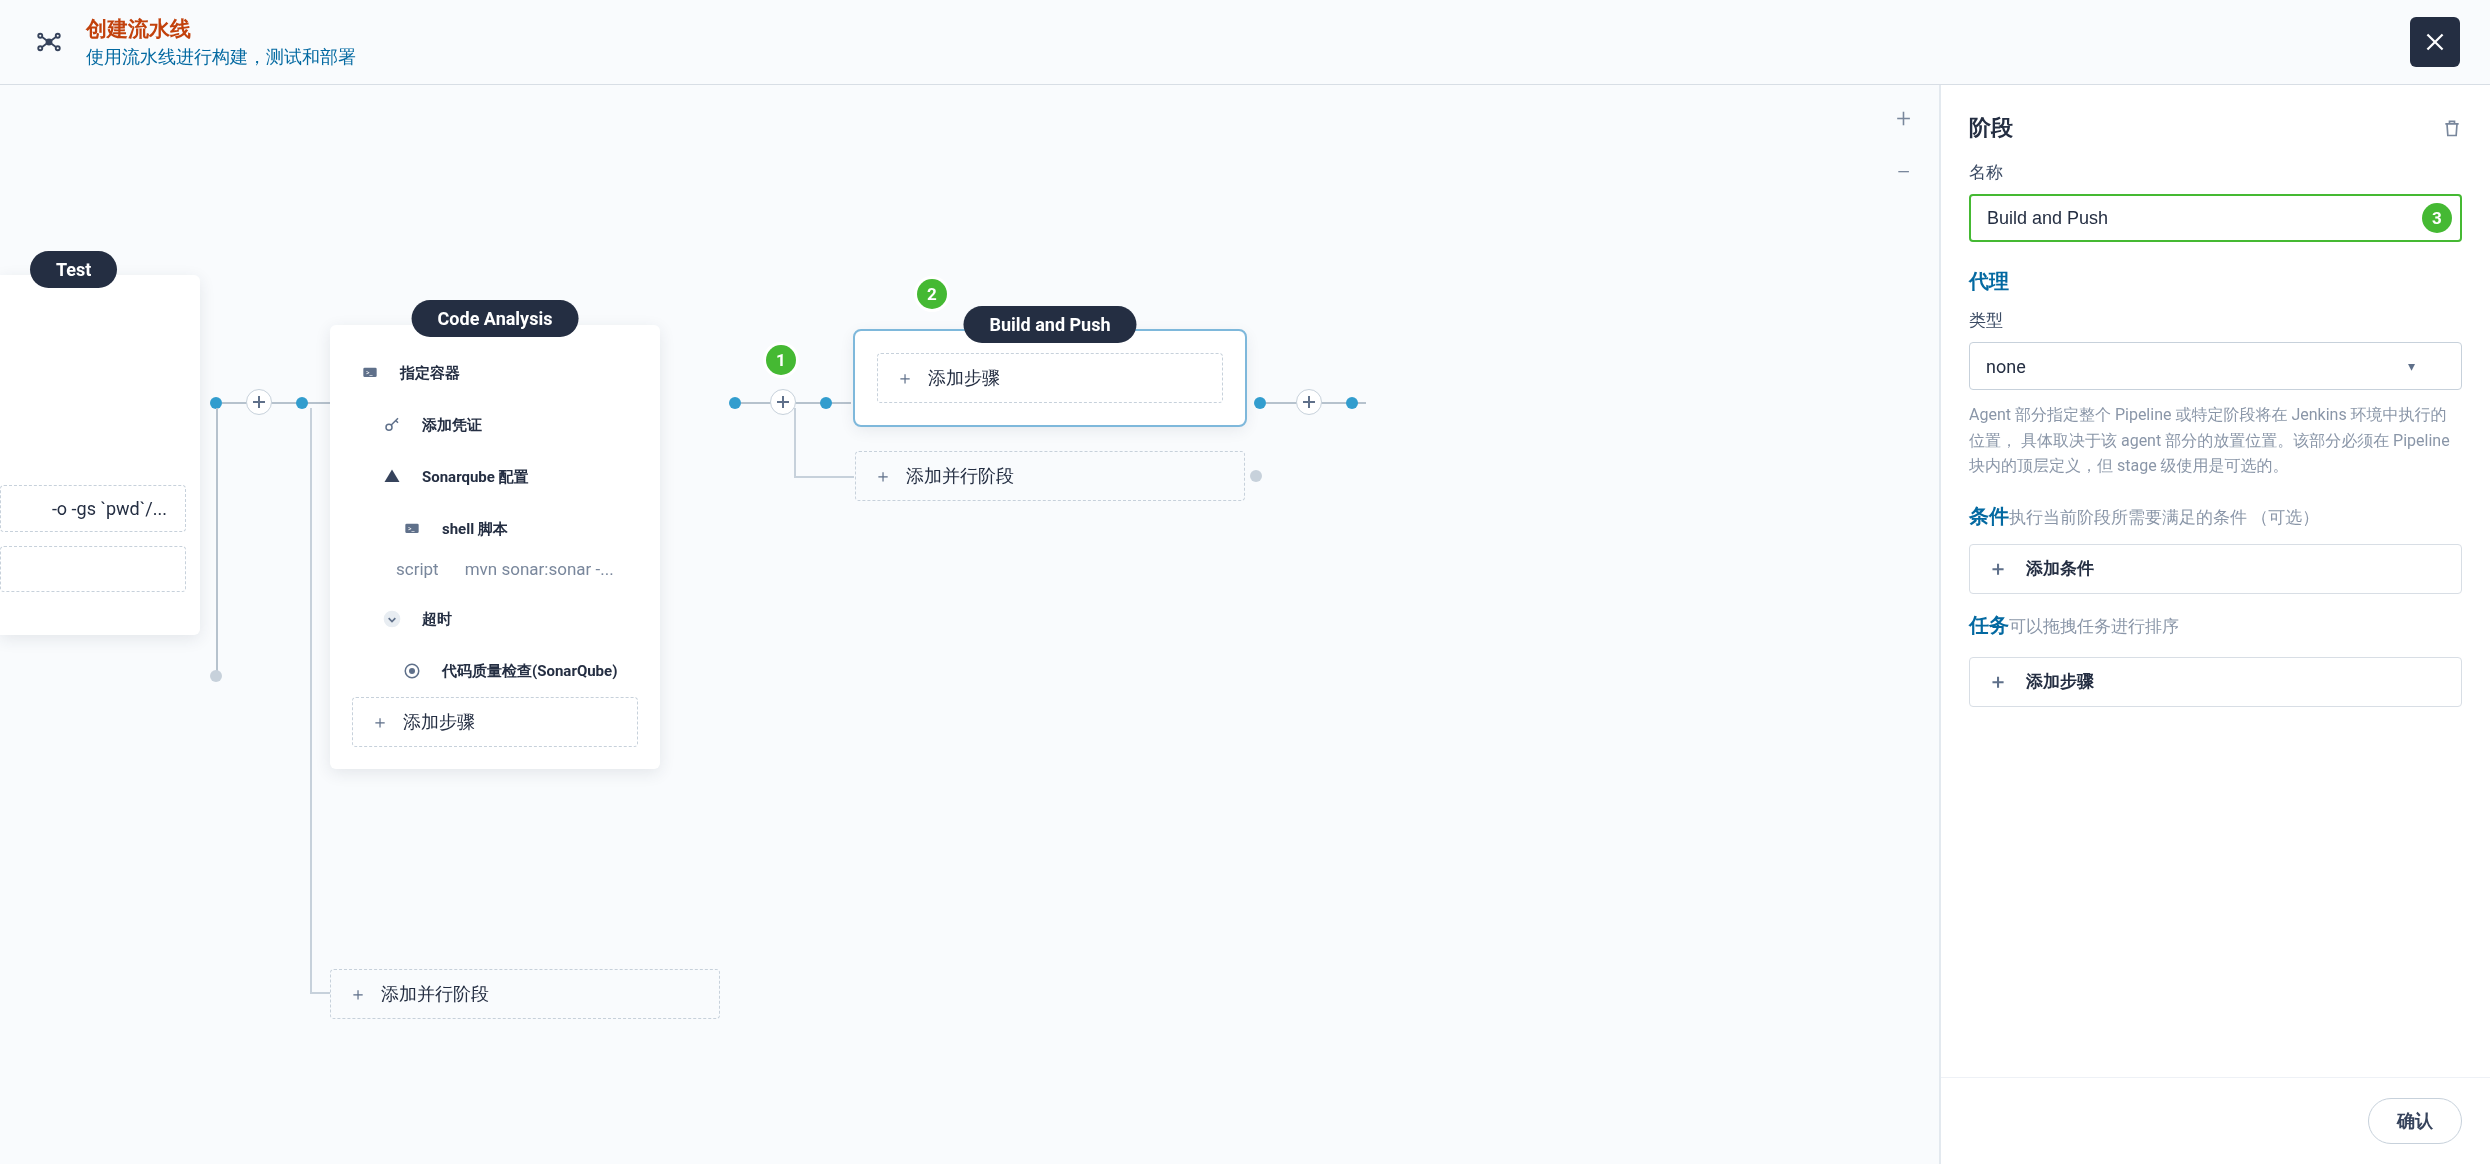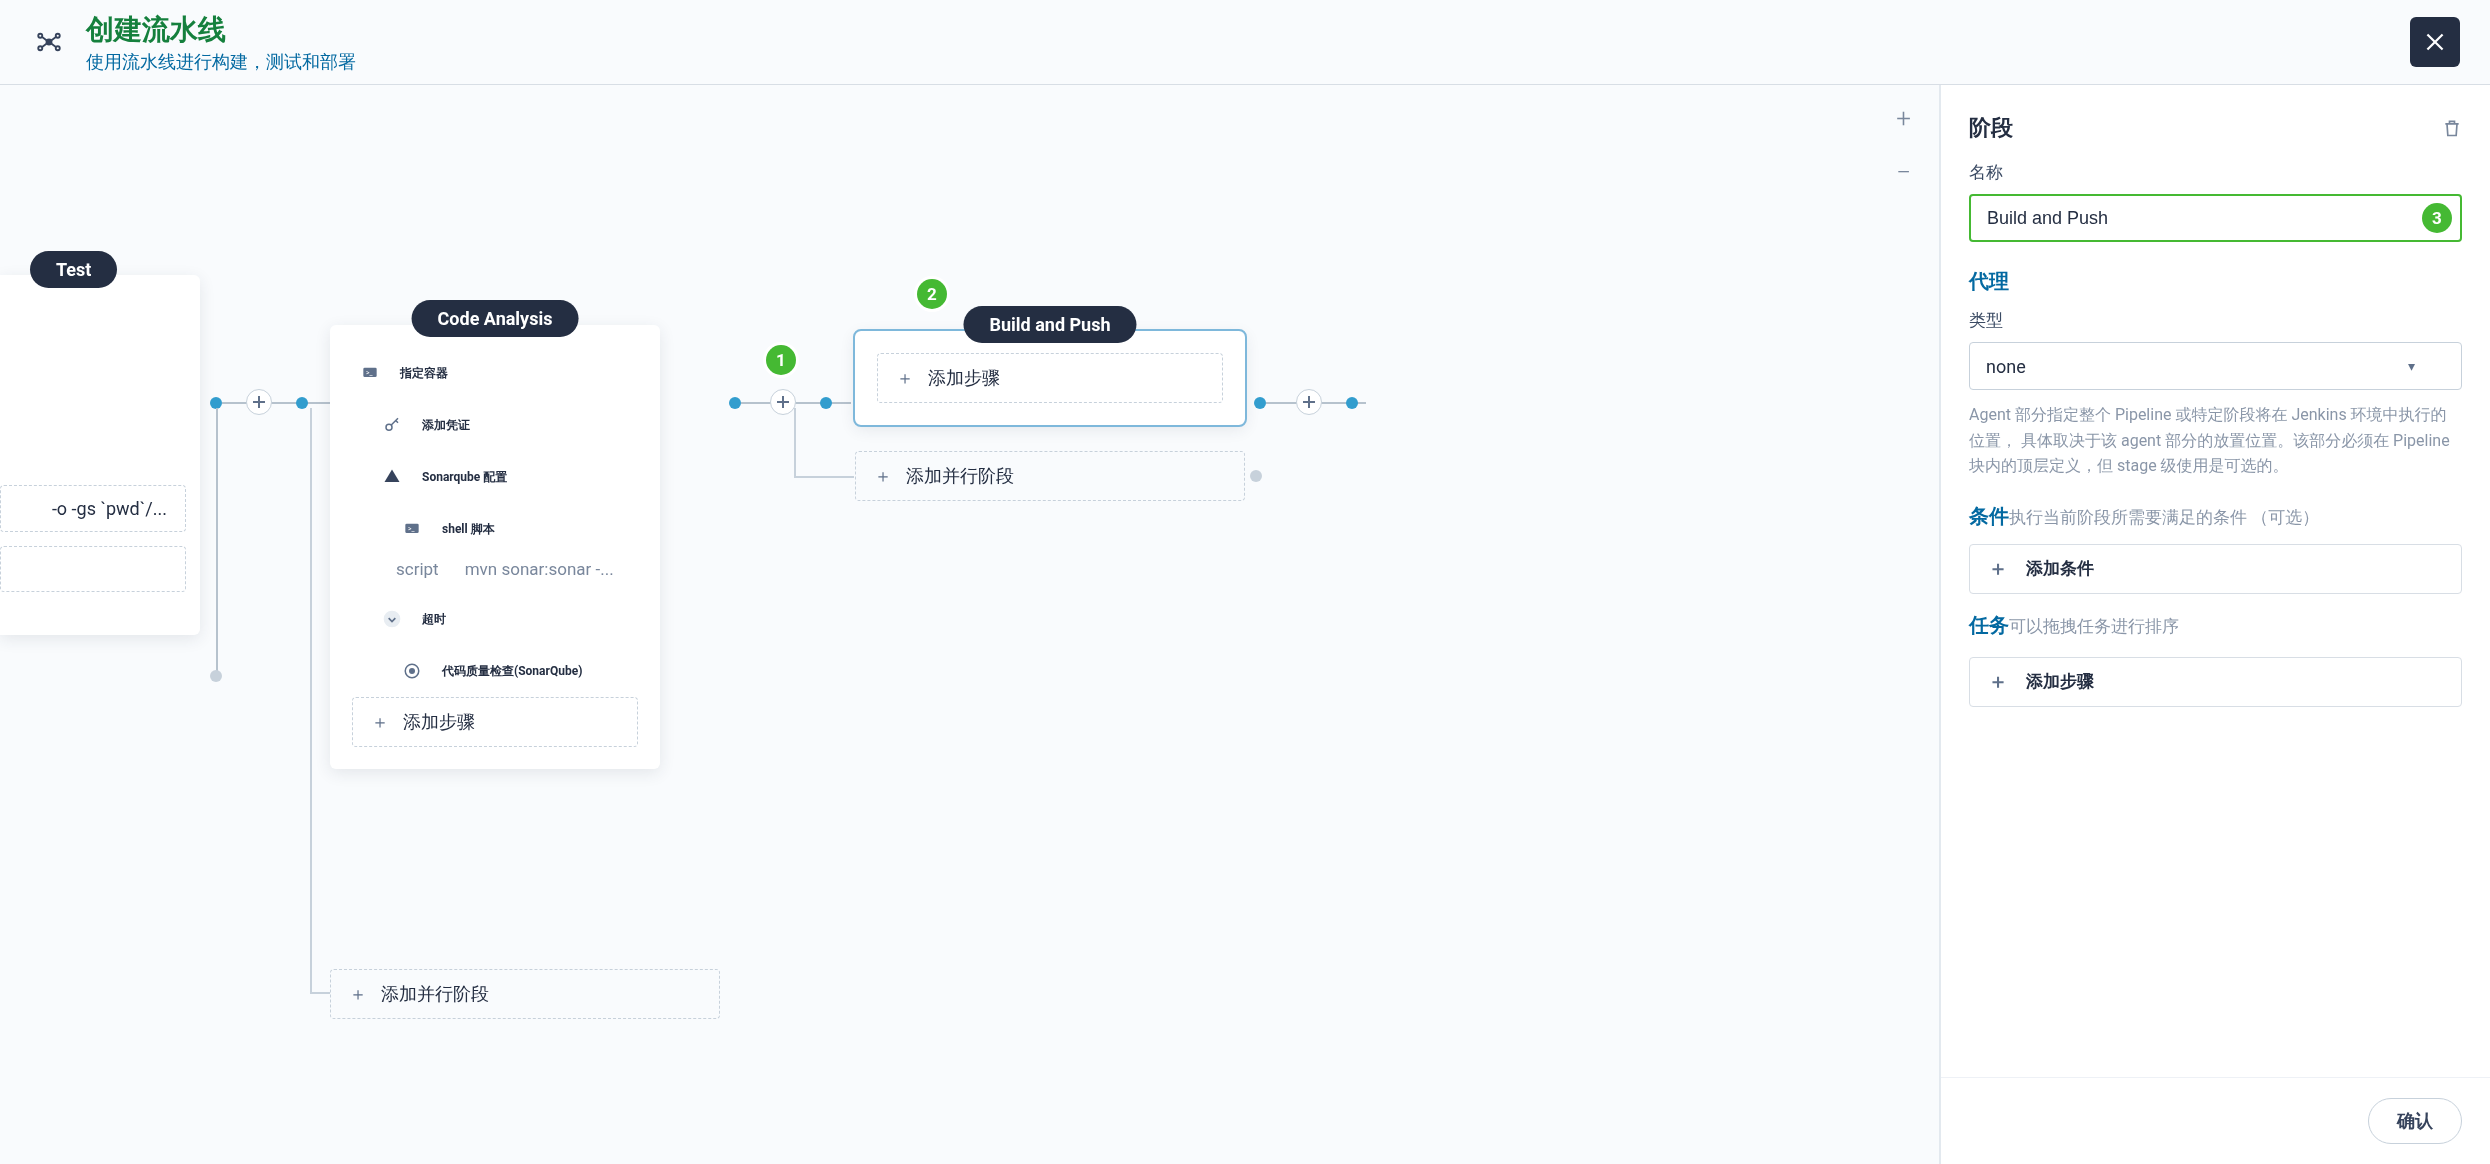--- a/index.html
+++ b/index.html
@@ -9,21 +9,21 @@
   
   .header {
     position:fixed; top:0; left:0; right:0; height:85px;
     display:flex; align-items:center; padding:0 30px;
     border-bottom:1px solid #d8dee5; background:#f9fbfd; z-index:50;
   }
   .header-logo {
     width:38px; height:38px; margin-right:18px;
     display:flex; align-items:center; justify-content:center;
   }
-  .header-title h1 { font-size:28px; font-weight:600; color:#15803d; line-height:1.4;}
+  .header-title h1 { font-size:21px; font-weight:600; color:#c2410c; line-height:1.4;}
   .header-title p  { font-size:18px; color:#0369a1; line-height:1.4;}
   .close-btn {
     margin-left:auto; width:50px; height:50px; border-radius:6px;
     background:#242e42; display:flex; align-items:center; justify-content:center;
     cursor:pointer;
   }
   .close-btn svg { width:26px; height:26px; stroke:#fff; stroke-width:2; }
 
   
   .main { position:fixed; top:85px; bottom:0; left:0; right:0; display:flex; }
@@ -94,21 +94,21 @@
   .dashed-box.standalone { background:transparent; }
 
   
   .stage-body { padding:22px 22px 0 22px; }
   .item {
     display:flex; align-items:center; gap:18px; padding:14px 6px;
     cursor:pointer;
   }
   .item.indent { padding-left:28px; }
   .item .ic { width:24px; height:24px; display:inline-flex; align-items:center; justify-content:center; flex-shrink:0;}
-  .item .lbl { font-weight:700; font-size:12px; color:#242e42; }
+  .item .lbl { font-weight:700; font-size:15px; color:#242e42; }
   .script-row {
     display:flex; gap:26px; font-size:17px; color:#79879c;
     padding:4px 6px 14px 44px;
   }
   .stage-footer {
     padding:0 22px 22px 22px;
   }
 
   .dashed-row-below {
     position:absolute; background:transparent;

